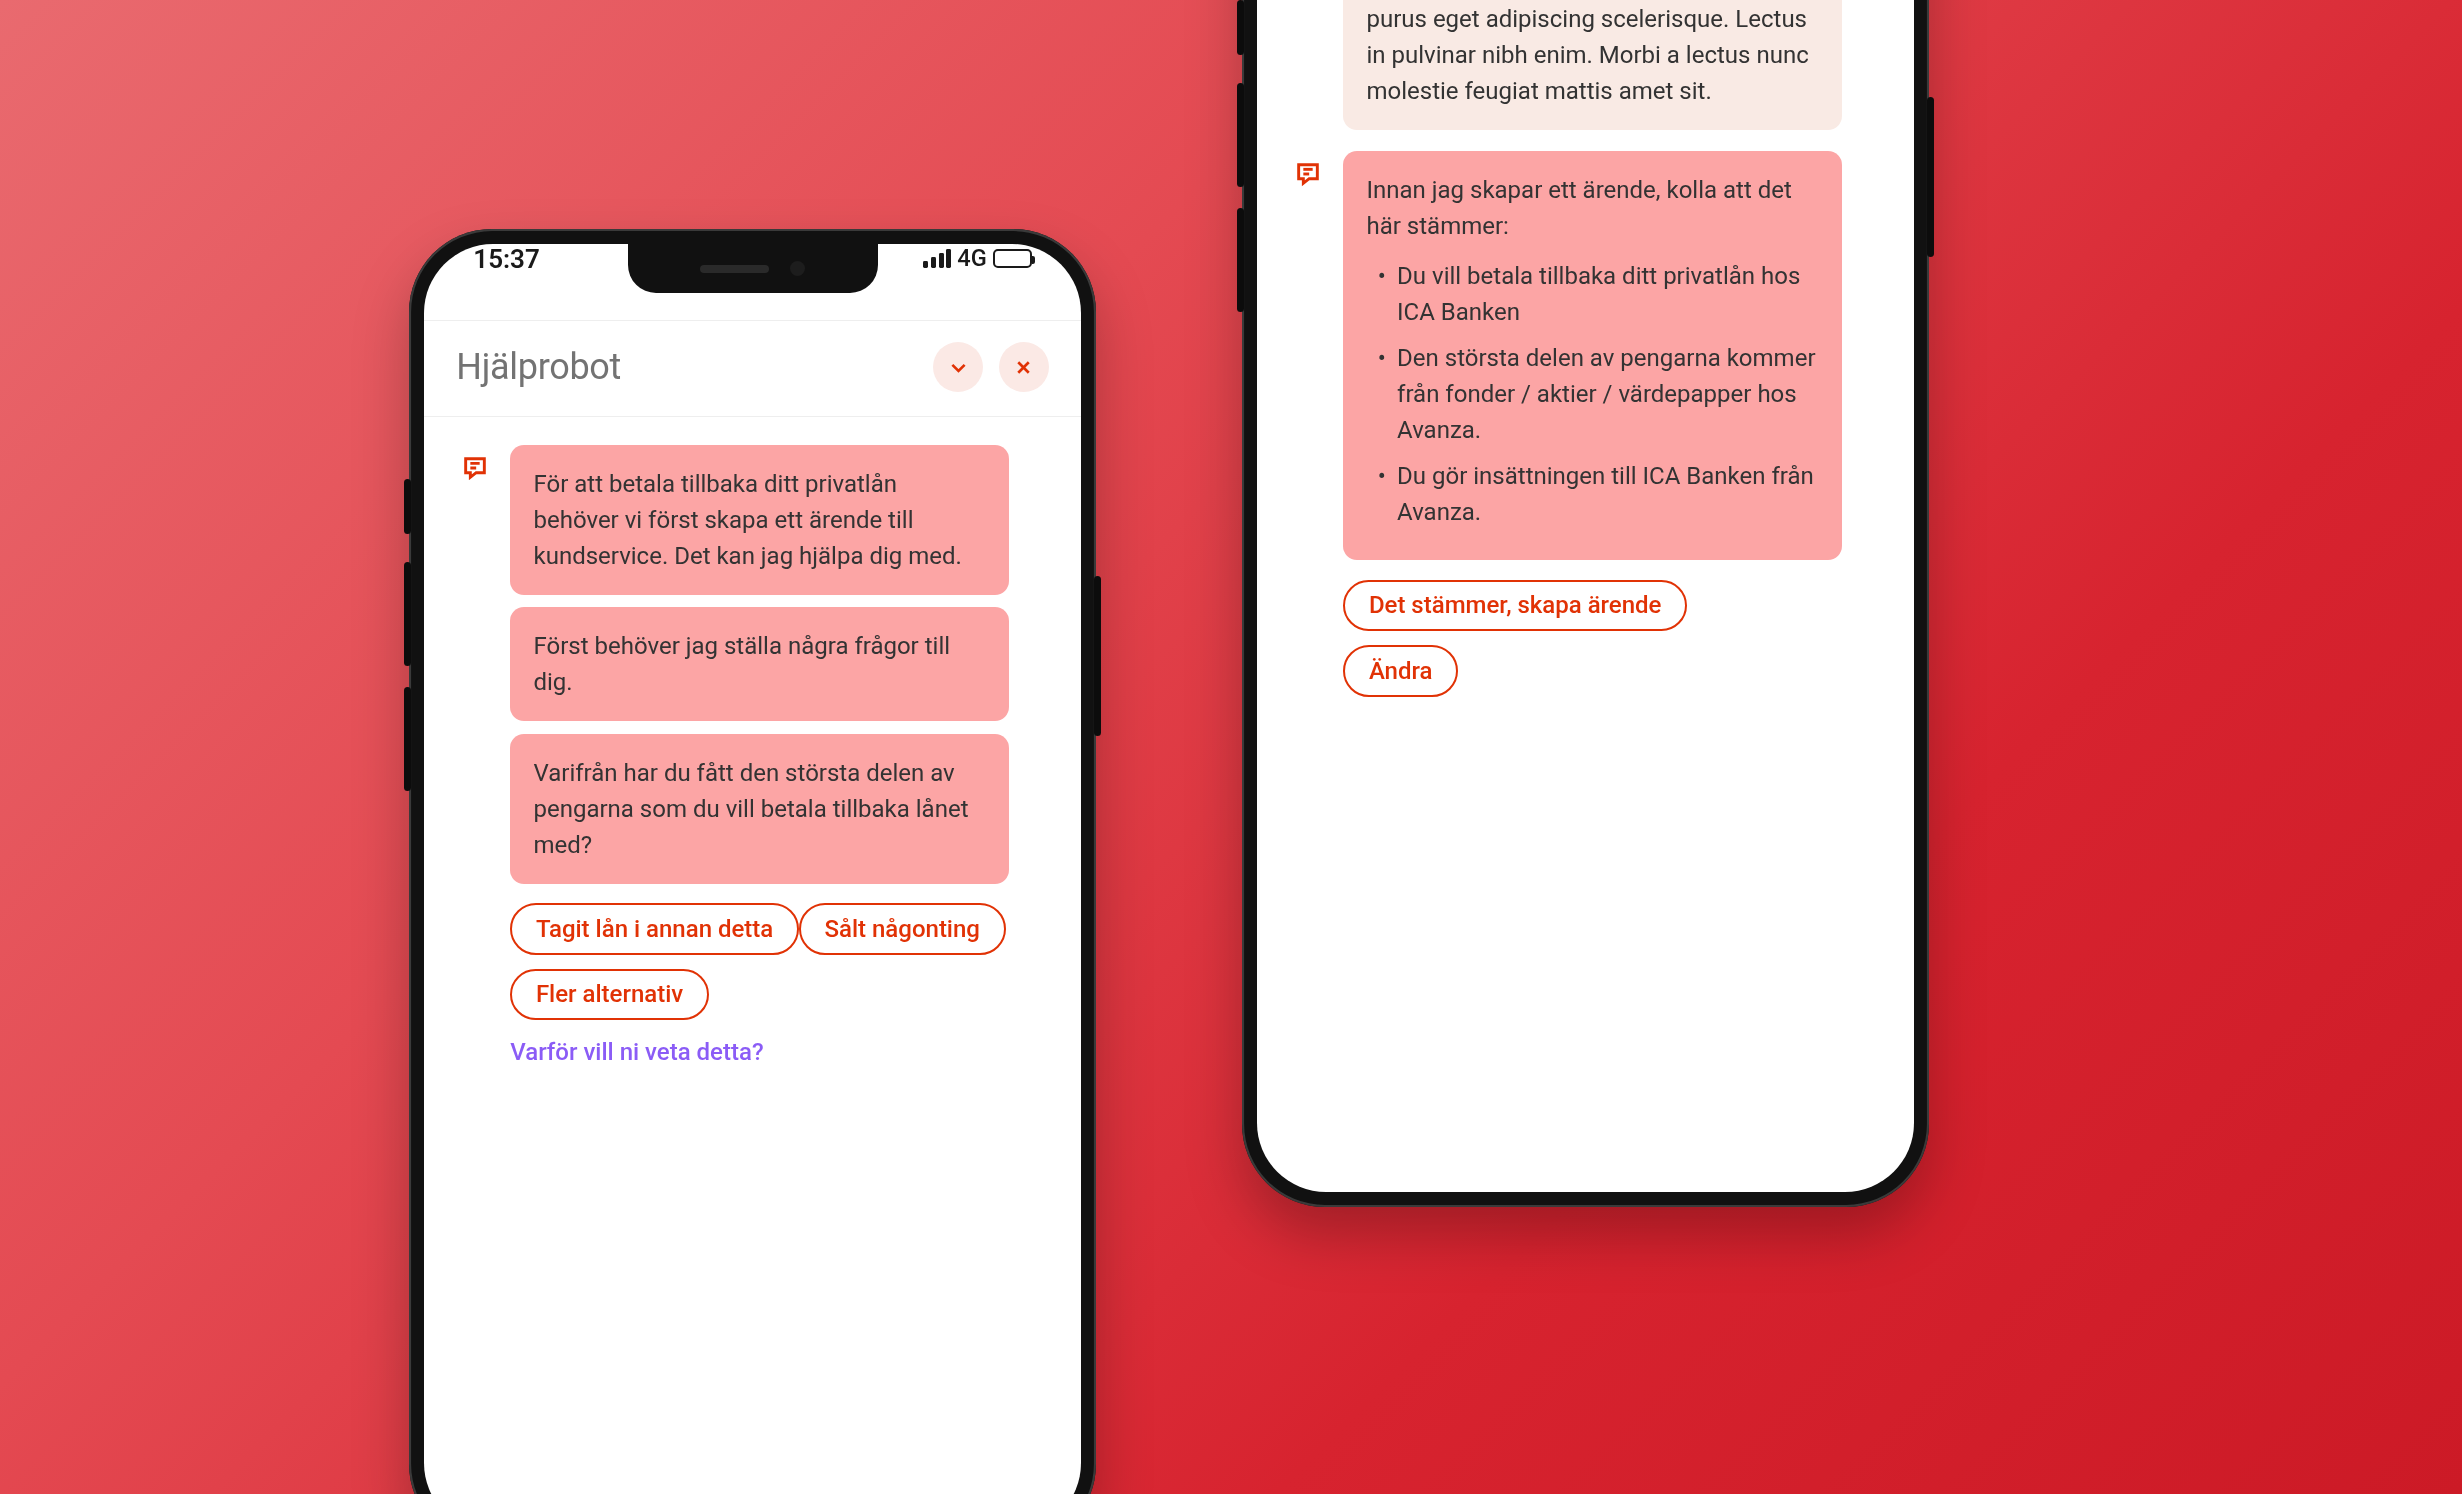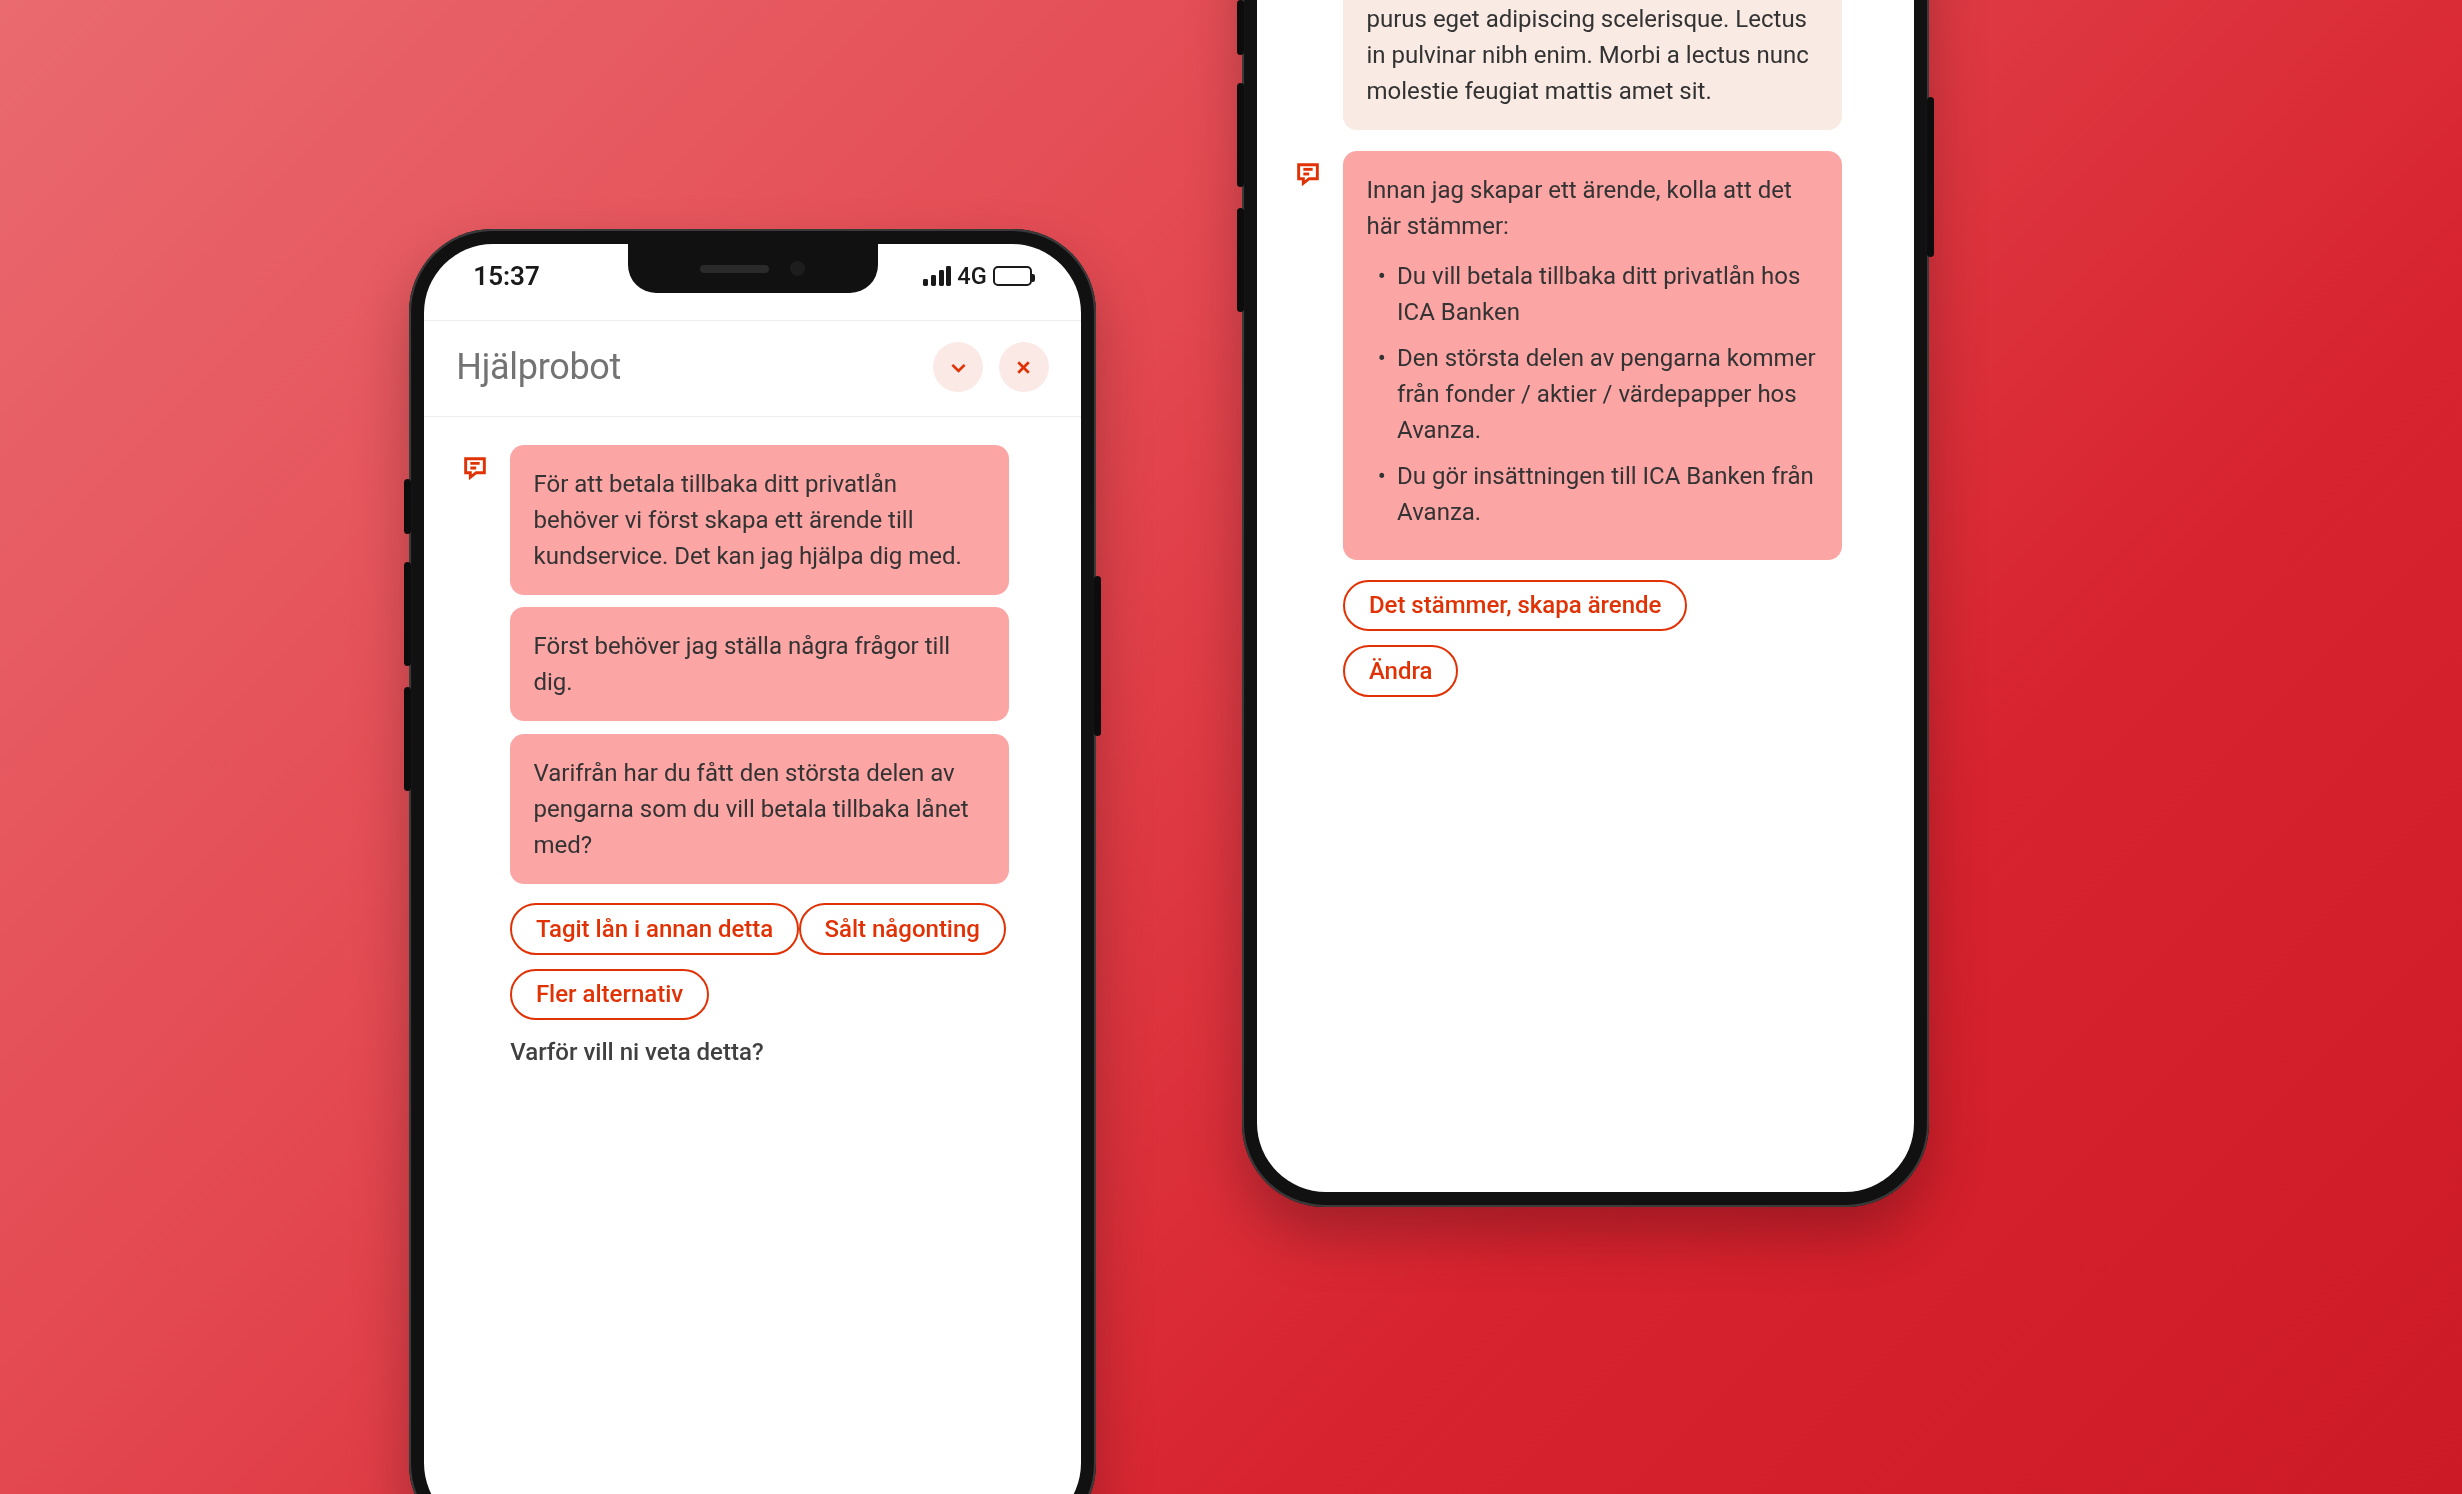--- a/index.html
+++ b/index.html
@@ -52,21 +52,21 @@
 
   
   .phone-1 { left: 409px; top: 229px; height: 1318px; }
   
   .phone-2 { left: 1242px; top: -250px; height: 1457px; }
 
   
   .status-bar {
     height: 76px;
     display: flex;
-    align-items: center;
+    align-items: flex-start;
     justify-content: space-between;
     padding: 0 49px 12.5px;
     font-size: 26px;
     font-weight: 600;
     color: #1a1a1a;
   }
   .status-right { display: flex; align-items: center; gap: 6px; }
   .signal { display:flex; align-items:flex-end; gap:2.8px; }
   .signal span{ width:4.9px; background:#1a1a1a; border-radius:1.4px; }
   .signal span:nth-child(1){height:7px}
@@ -116,21 +116,21 @@
   .bubble li::before{ content:"•"; position:absolute; left:4.2px; top:0; font-size:24px; color:#333;}
 
   
   .reply-chips{ margin-left:54px; margin-top:19.4px; display:flex; flex-wrap:wrap; gap:14px 0;}
   .chip{
     border:2.1px solid #E13205; color:#E13205; background:#fff;
     border-radius:693px; padding:9.7px 23.6px; font-size:24px; font-weight:500;
     cursor:pointer; white-space:nowrap;
   }
   .text-link{
-    margin-left:54px; margin-top:18px; color:#404040; font-size:24px; font-weight:500;
+    margin-left:54px; margin-top:18px; color:#8b5cf6; font-size:24px; font-weight:500;
     cursor:pointer; display:inline-block;
   }
 
   
   .phone-2 .chat-body{ padding-top:215px; }
   .phone-2 .bubble.peach.partial{ border-top-left-radius:0; border-top-right-radius:0; margin-top:0;}
   .phone-2 .peach-wrap{ margin-bottom:21px; }
 </style>
 </head>
 <body>

